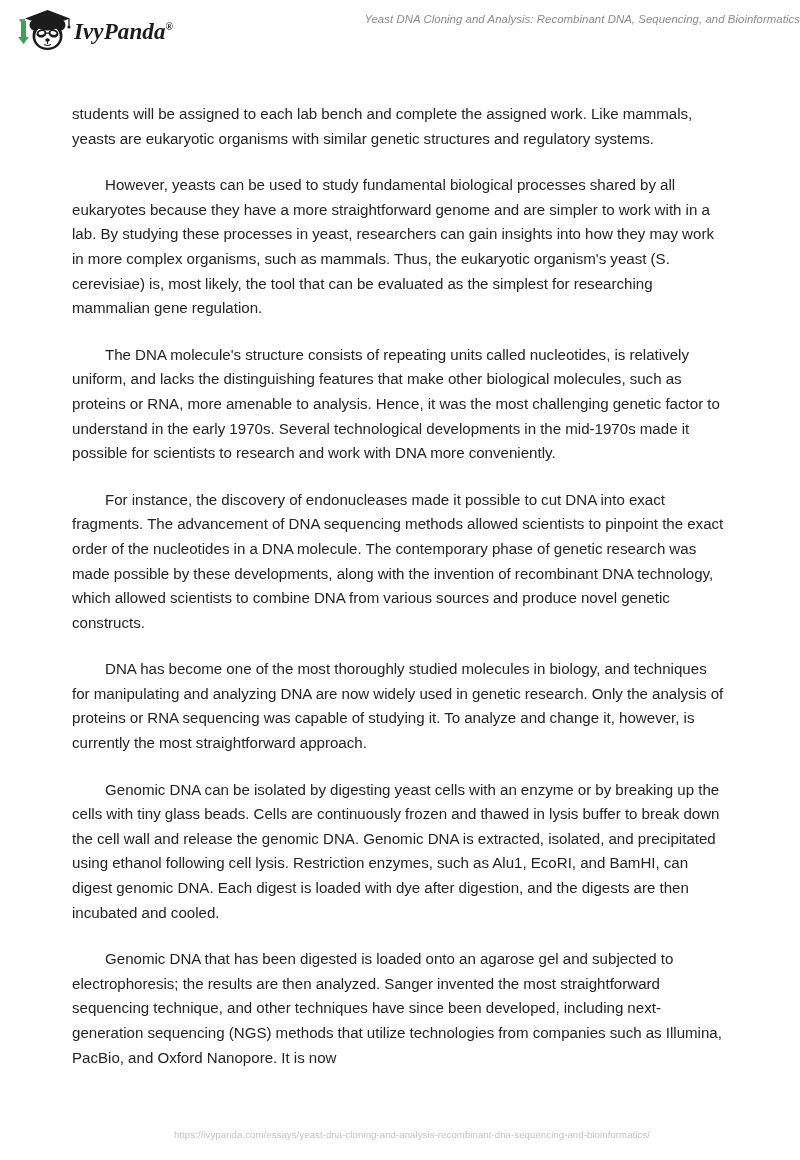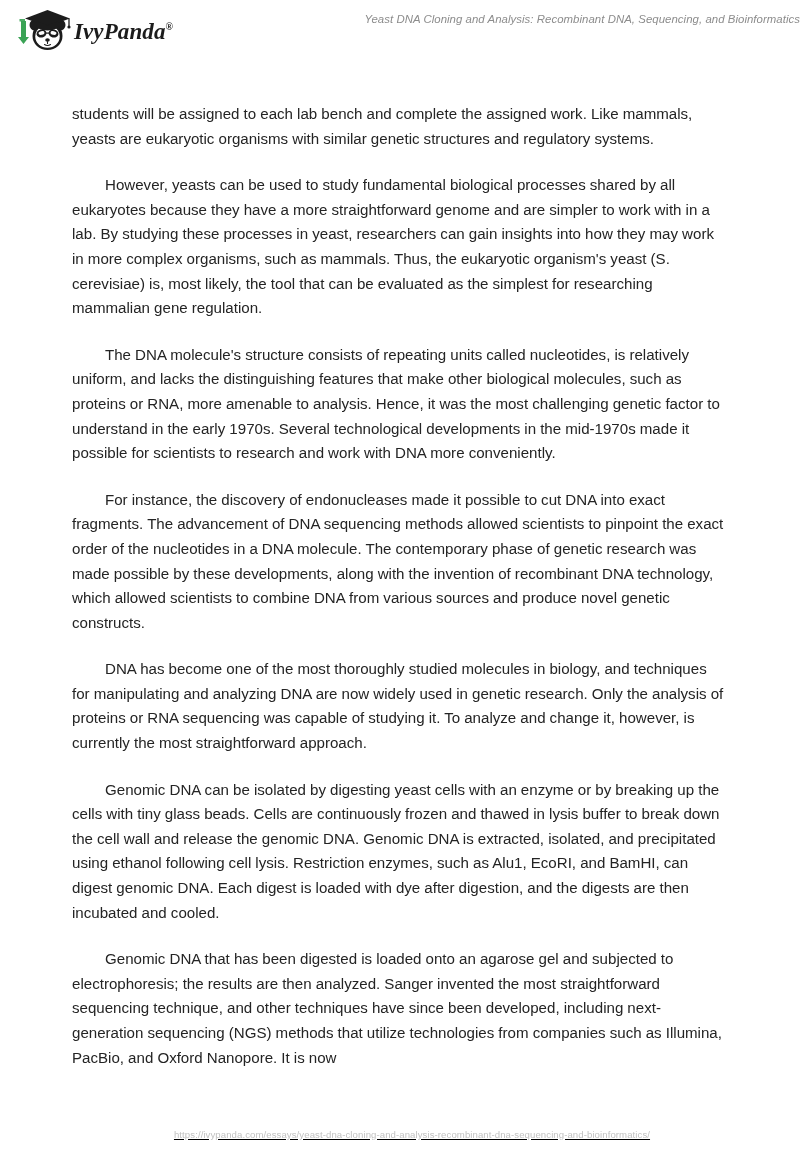--- a/index.html
+++ b/index.html
@@ -92,21 +92,20 @@
     text-indent: 0;
   }
 
   
   .page-footer {
     position: absolute;
     left: 0;
     bottom: 18px;
     width: 784px;
     text-align: center;
-    text-decoration: underline;
   }
   .footer-url {
     font-size: 9.6px;
     color: #c2c2c2;
     font-family: "Liberation Sans", sans-serif;
     letter-spacing: 0.08px;
     padding-left: 40px;
     white-space: nowrap;
   }
 </style>

